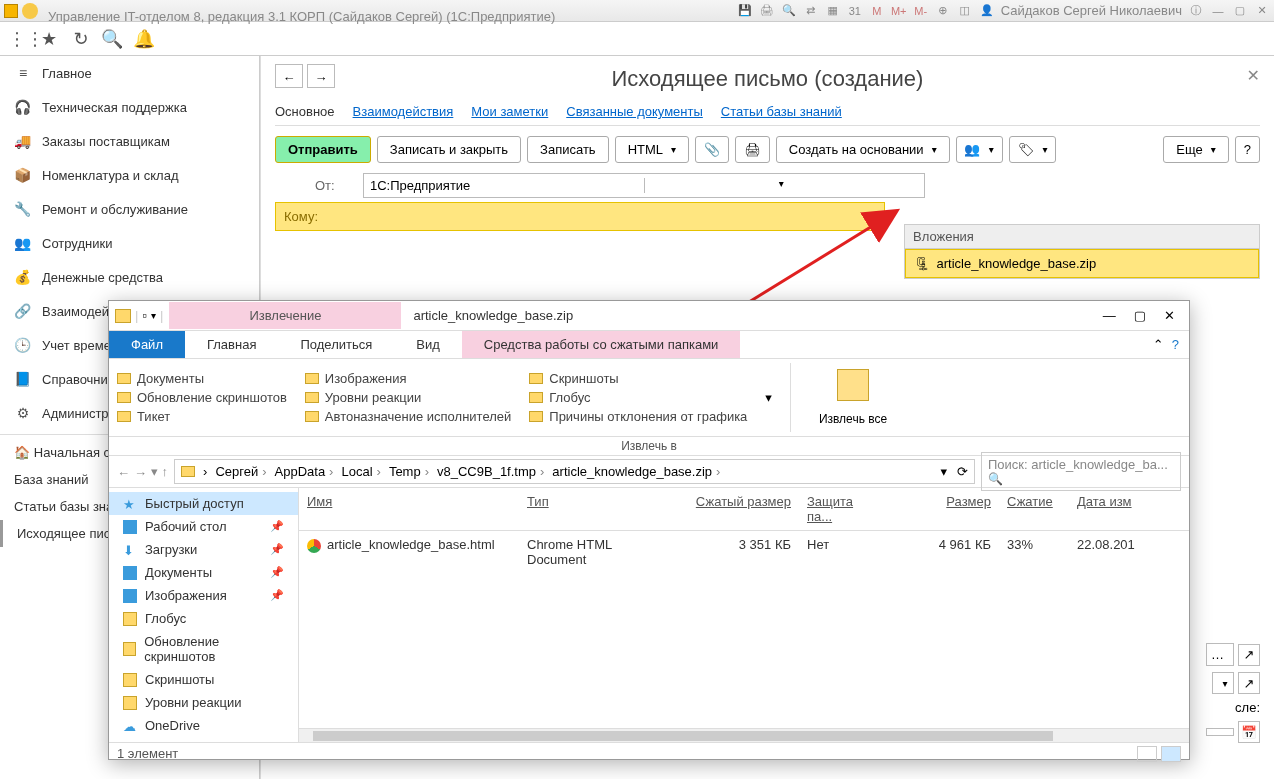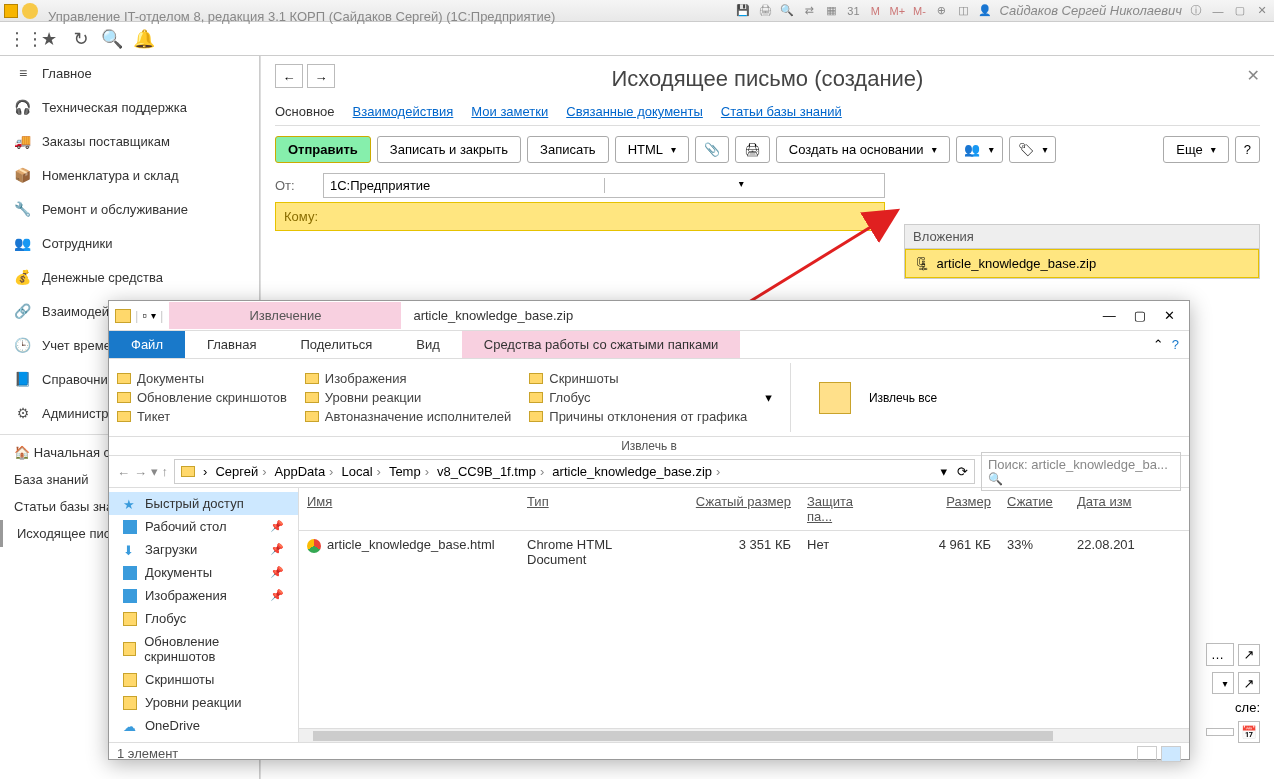--- a/index.html
+++ b/index.html
@@ -40,21 +40,21 @@
 .tab-row { display: flex; gap: 18px; border-bottom: 1px solid #ddd; padding-bottom: 6px; margin-bottom: 10px; }
 .tab { color: #0066cc; cursor: pointer; text-decoration: underline; }
 .tab.active { color: #333; text-decoration: none; }
 
 .btn-row { display: flex; gap: 6px; align-items: center; margin-bottom: 10px; flex-wrap: wrap; }
 .btn { border: 1px solid #aaa; background: #fff; padding: 5px 12px; border-radius: 3px; cursor: pointer; display: inline-flex; align-items: center; gap: 4px; }
 .btn.primary { background: #86efac; border-color: #ccaa00; font-weight: bold; }
 .btn.icon-only { padding: 5px 8px; }
 .dd::after { content: "▾"; margin-left: 4px; font-size: 10px; }
 
-.form-row { display: flex; align-items: center; margin-bottom: 4px; gap: 8px; }
+.form-row { display: flex; align-items: center; margin-bottom: 4px; gap: 8px; margin-left: 40px; }
 .form-label { width: 40px; color: #666; }
 .form-input { flex: 1; border: 1px solid #bbb; padding: 4px 6px; background: #fff; }
 .form-input.dd-field { display: flex; }
 .form-input.dd-field span { flex: 1; }
 .dd-btn { width: 18px; border-left: 1px solid #bbb; text-align: center; cursor: pointer; font-size: 10px; }
 
 .to-row { background: #ffe680; border: 1px solid #e6c200; padding: 6px 8px; color: #8a6d00; }
 
 
 .attach-panel { position: absolute; right: 14px; top: 168px; width: 356px; border: 1px solid #ccc; }
@@ -80,21 +80,21 @@
 .exp-tabs { height: 28px; display: flex; align-items: stretch; border-bottom: 1px solid #ddd; background: #fff; }
 .exp-tab { padding: 6px 22px; color: #333; cursor: pointer; }
 .exp-tab.file { background: #1979ca; color: #fff; }
 .exp-tab.pink { background: #f8d0e0; }
 .exp-help { margin-left: auto; padding: 6px 10px; display: flex; gap: 8px; align-items: center; }
 
 .ribbon { height: 78px; border-bottom: 1px solid #ddd; background: #fff; display: flex; padding: 4px 8px; gap: 18px; }
 .rib-col { display: flex; flex-direction: column; gap: 2px; justify-content: center;}
 .rib-item { display: flex; align-items: center; gap: 6px; color: #444; font-size: 12px; padding: 1px 0; }
 .rib-folder { width: 14px; height: 11px; background: #ffd86b; border: 1px solid #c9a32b; }
-.rib-extract { display: flex; flex-direction: row; align-items: center; justify-content: center; gap: 18px; padding: 0 10px; }
+.rib-extract { display: flex; flex-direction: column; align-items: center; justify-content: center; gap: 11px; padding: 0 10px; }
 .rib-extract .big { width: 32px; height: 32px; background: #ffe08a; border: 1px solid #c9a32b; }
 .rib-label { text-align: center; font-size: 12px; color: #555; padding: 2px 0; border-bottom: 1px solid #ddd; }
 
 .addr-bar { height: 32px; display: flex; align-items: center; padding: 0 8px; gap: 6px; border-bottom: 1px solid #ddd; }
 .addr-nav { display: flex; gap: 4px; color: #888; }
 .crumbs { flex: 1; border: 1px solid #ccc; padding: 4px 6px; display: flex; align-items: center; gap: 4px; font-size: 12px; }
 .crumb::after { content: "›"; margin: 0 4px; color: #888; }
 .crumb:last-child::after { content: ""; }
 .search { width: 200px; border: 1px solid #ccc; padding: 4px 6px; color: #888; font-size: 12px; }
 
@@ -136,21 +136,21 @@
     <span class="tb-icon">🔍</span>
     <span class="tb-icon">⇄</span>
     <span class="tb-icon">▦</span>
     <span class="tb-icon">31</span>
     <span class="tb-icon" style="color:#c77;">M</span>
     <span class="tb-icon" style="color:#c77;">M+</span>
     <span class="tb-icon" style="color:#c77;">M-</span>
     <span class="tb-icon">⊕</span>
     <span class="tb-icon">◫</span>
     <span class="tb-icon">👤</span>
-    <span style="color:#888;font-style:italic;">Сайдаков Сергей Николаевич</span>
+    <span style="color:#888;">Сайдаков Сергей Николаевич</span>
     <span class="tb-icon">ⓘ</span>
     <span class="tb-icon">—</span>
     <span class="tb-icon">▢</span>
     <span class="tb-icon">✕</span>
   </div>
 </div>
 
 <div class="toolbar">
   <span class="tool-ic">⋮⋮⋮</span>
   <span class="tool-ic">★</span>

